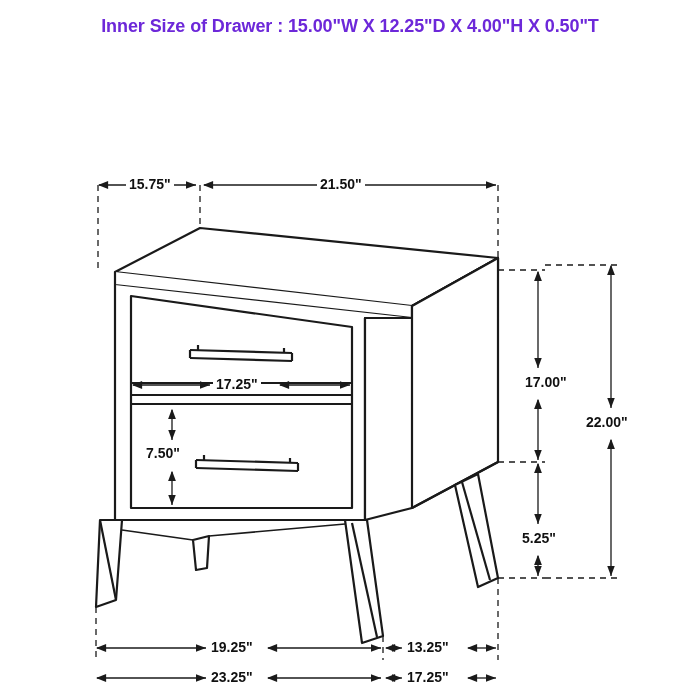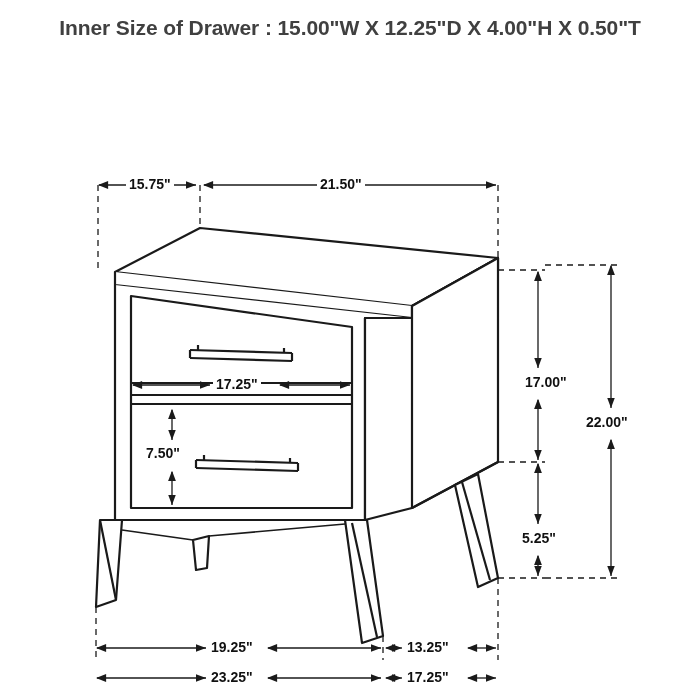--- a/index.html
+++ b/index.html
@@ -19,24 +19,24 @@
     position: relative;
     width: 700px;
     height: 700px;
   }
   .title {
     position: absolute;
     top: 16px;
     left: 0;
     width: 700px;
     text-align: center;
-    font-size: 21px;
+    font-size: 18px;
     font-weight: bold;
     letter-spacing: -0.1px;
-    color: #404040;
+    color: #6d28d9;
   }
   svg.diagram {
     position: absolute;
     top: 0;
     left: 0;
     width: 700px;
     height: 700px;
   }
   .dim-label {
     position: absolute;

